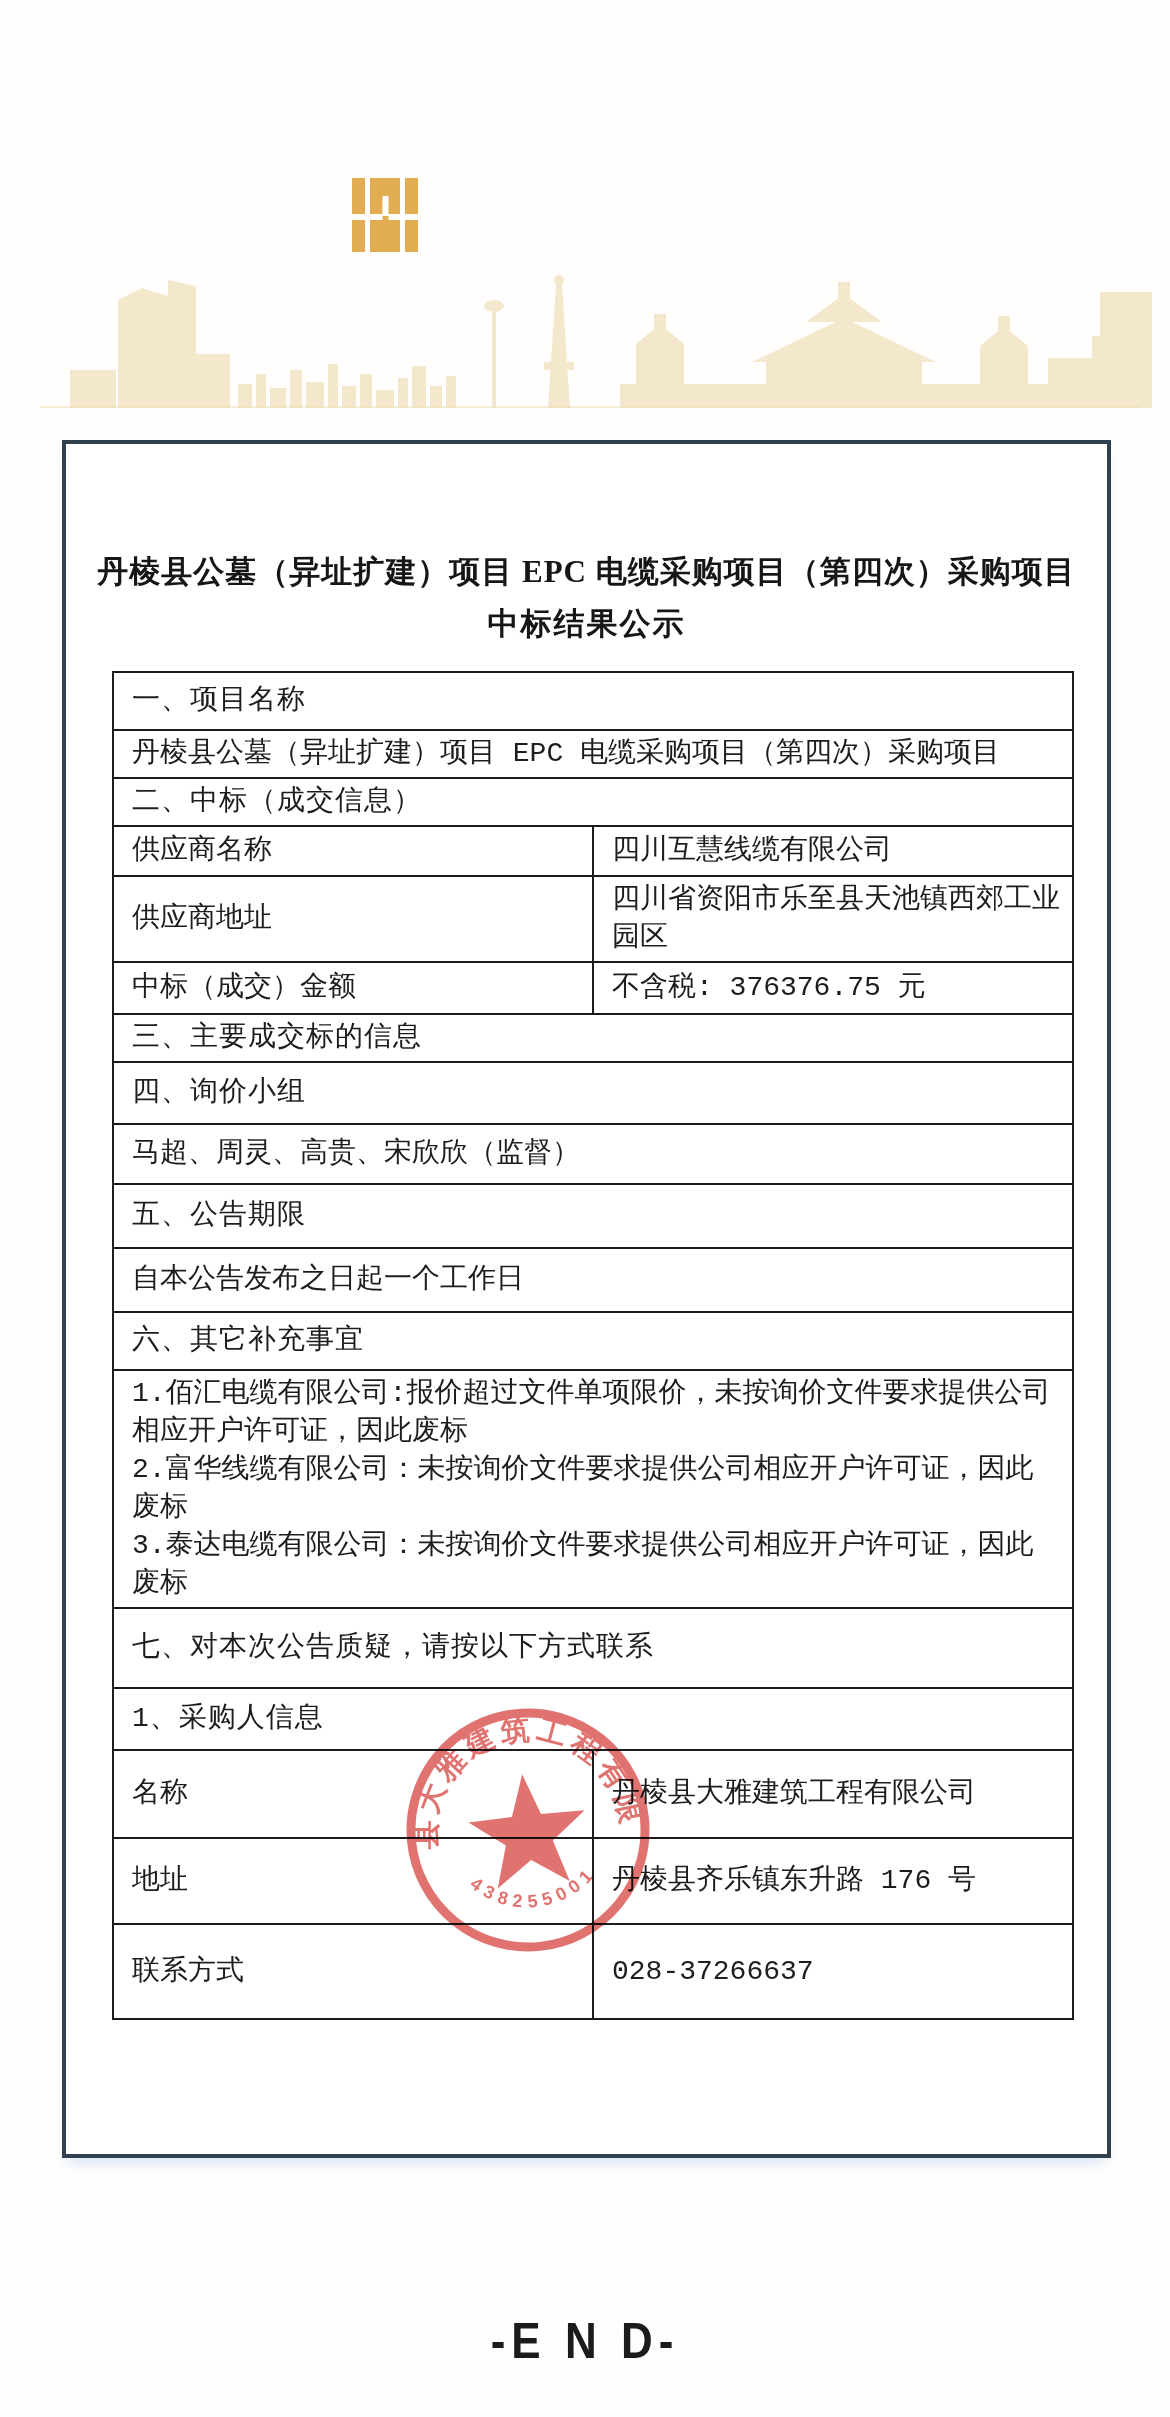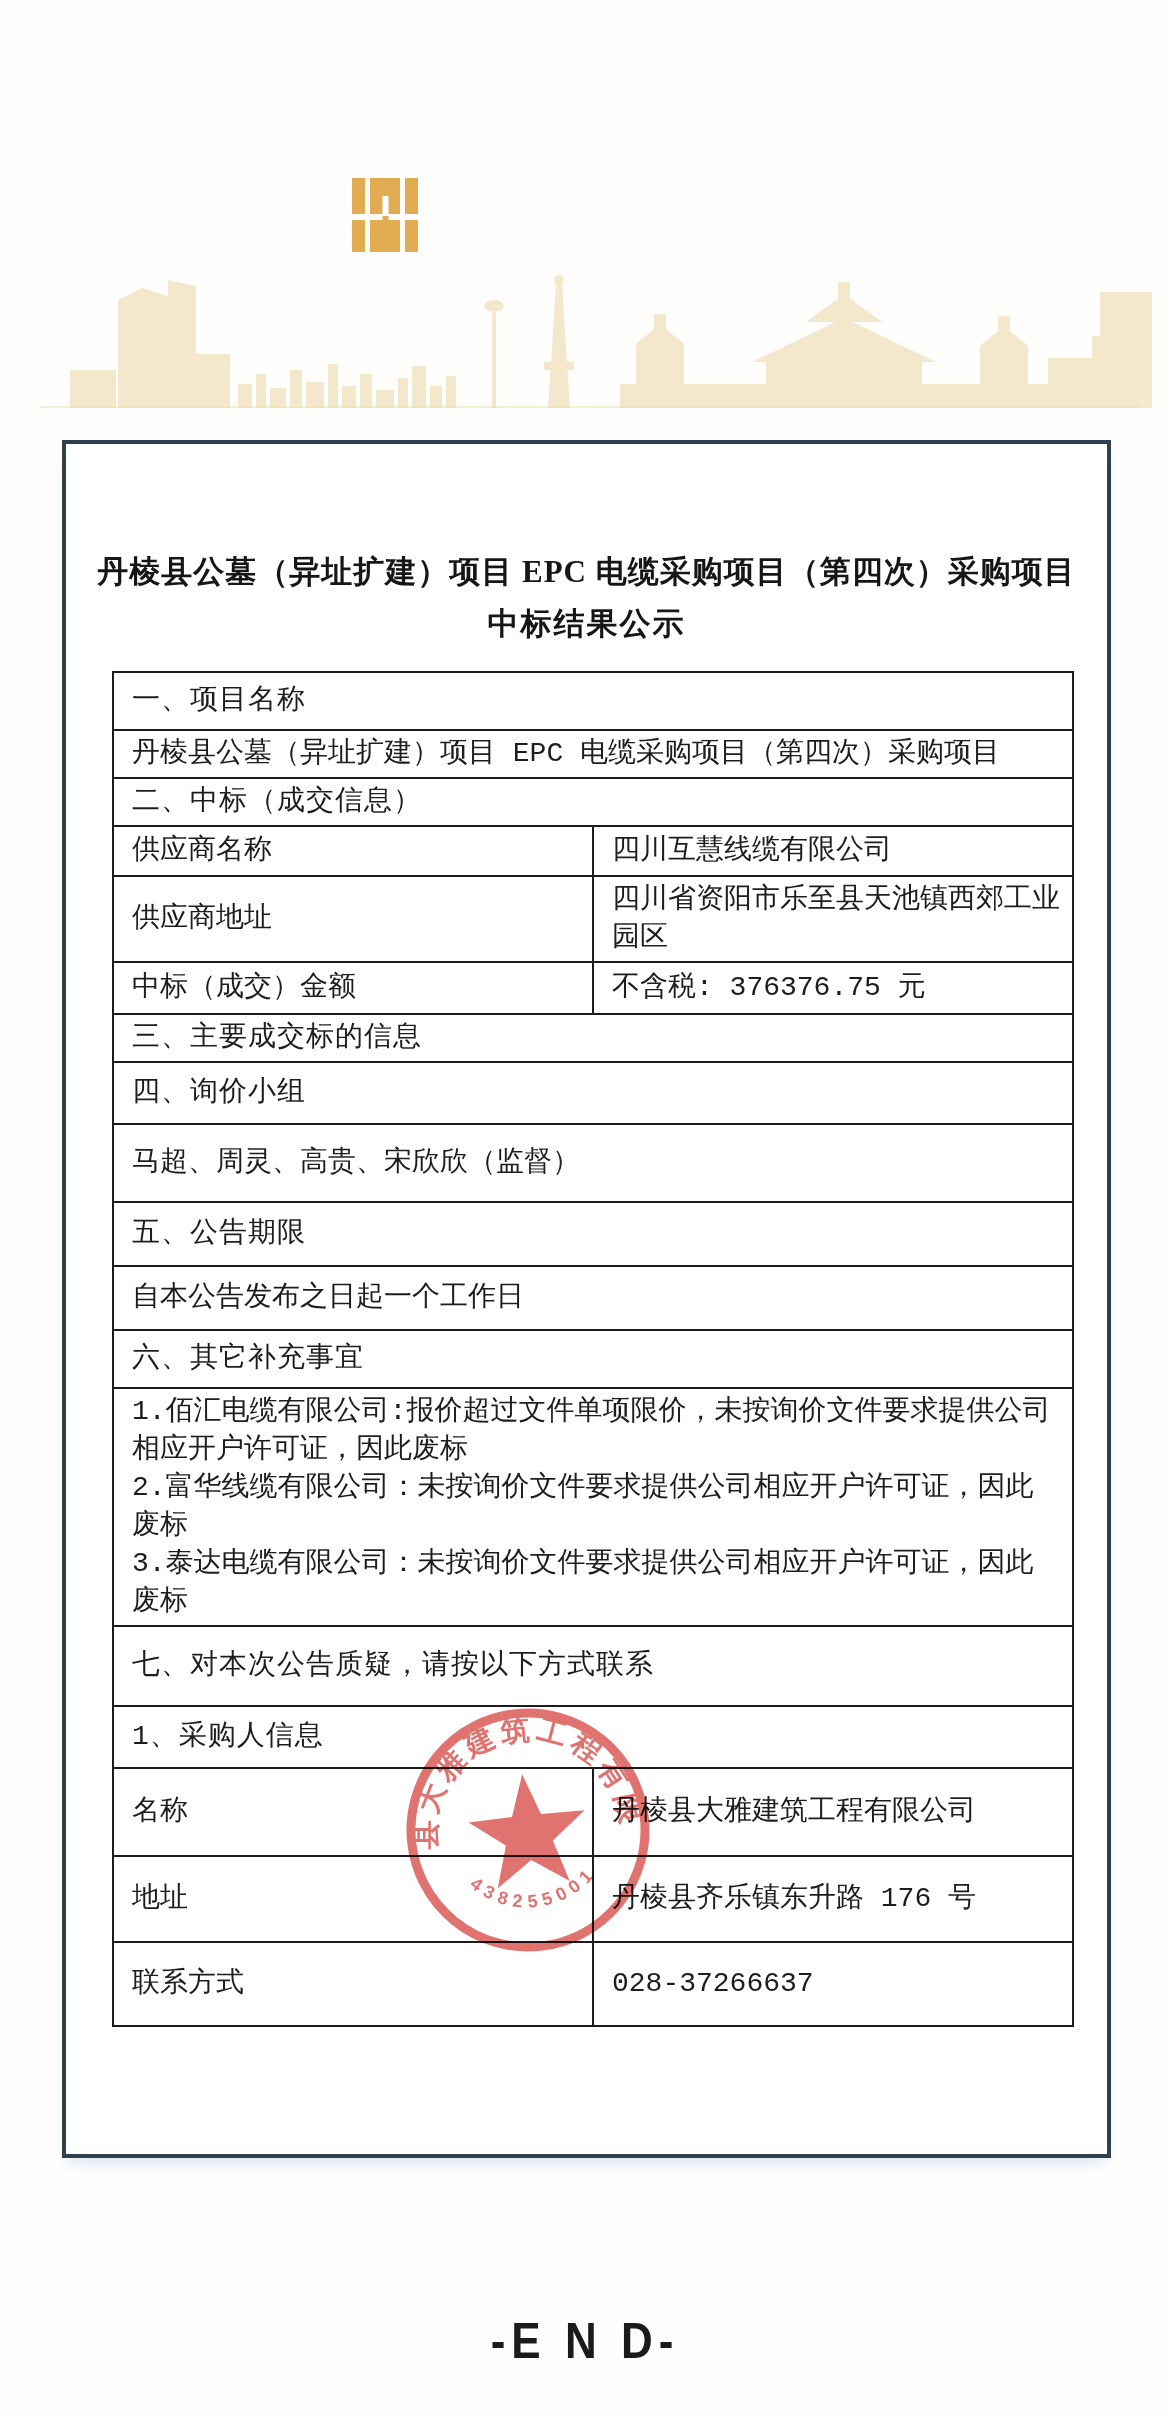--- a/index.html
+++ b/index.html
@@ -175,21 +175,21 @@
       <tr style="height:52px">
         <td class="lbl">中标（成交）金额</td>
         <td class="val">不含税: 376376.75 元</td>
           </tr>
       <tr class="sec" style="height:44px">
         <td colspan="2">三、主要成交标的信息</td>
           </tr>
       <tr class="sec" style="height:62px">
         <td colspan="2">四、询价小组</td>
           </tr>
-      <tr style="height:78px">
+      <tr style="height:60px">
         <td colspan="2">马超、周灵、高贵、宋欣欣（监督）</td>
           </tr>
       <tr class="sec" style="height:64px">
         <td colspan="2">五、公告期限</td>
           </tr>
       <tr style="height:64px">
         <td colspan="2">自本公告发布之日起一个工作日</td>
           </tr>
       <tr class="sec" style="height:58px">
         <td colspan="2">六、其它补充事宜</td>
@@ -208,21 +208,21 @@
         <td colspan="2">1、采购人信息</td>
           </tr>
       <tr style="height:88px">
         <td class="lbl">名称</td>
         <td class="val">丹棱县大雅建筑工程有限公司</td>
           </tr>
       <tr style="height:86px">
         <td class="lbl">地址</td>
         <td class="val">丹棱县齐乐镇东升路 176 号</td>
           </tr>
-      <tr style="height:84px">
+      <tr style="height:95px">
         <td class="lbl">联系方式</td>
         <td class="val">028-37266637</td>
           </tr>
     </tbody>
       </table>
   </div>
 
   <svg class="seal" viewBox="0 0 264 264" xmlns="http://www.w3.org/2000/svg">
     <defs>
       <path id="seal-arc-top" d="M 42,158 A 93,93 0 1 1 222,158" fill="none"></path>

